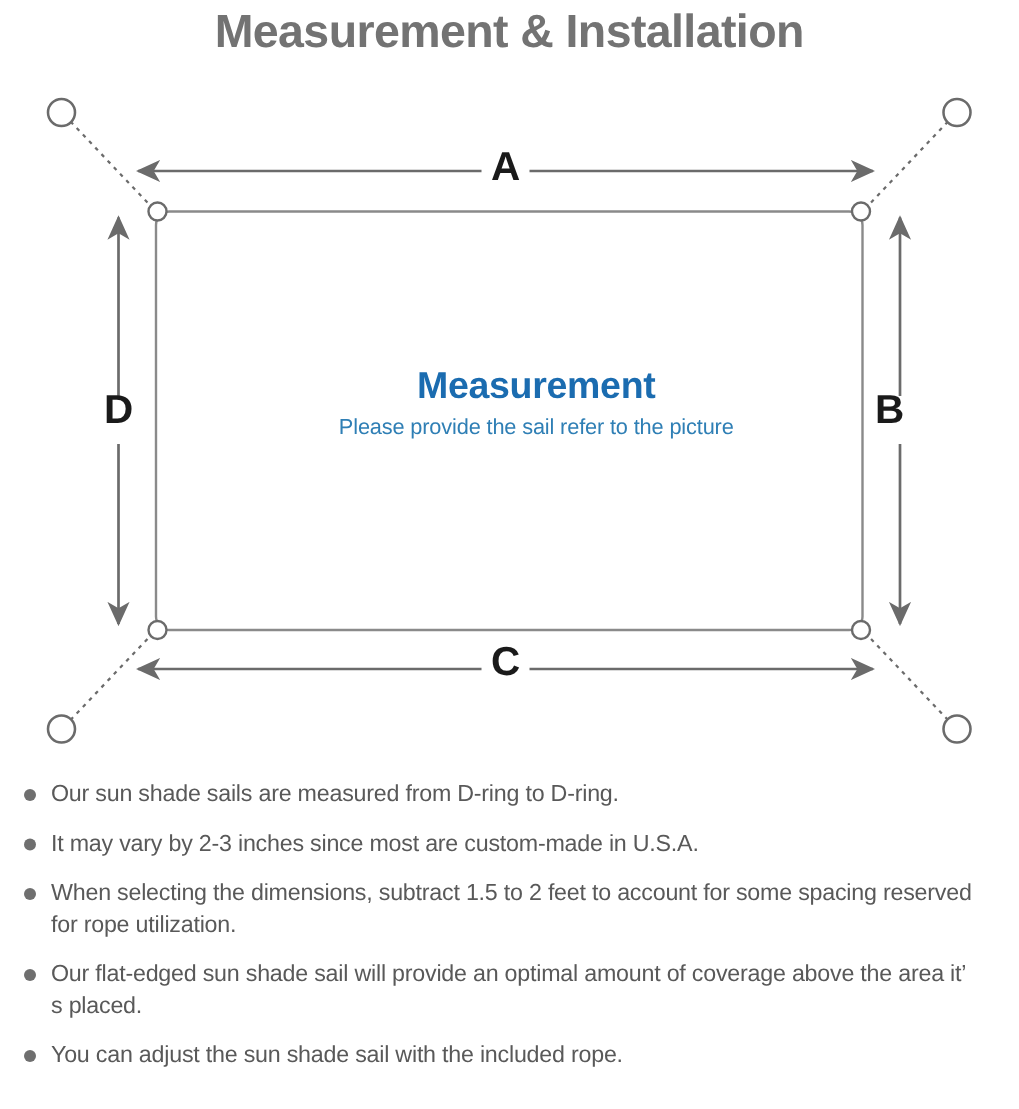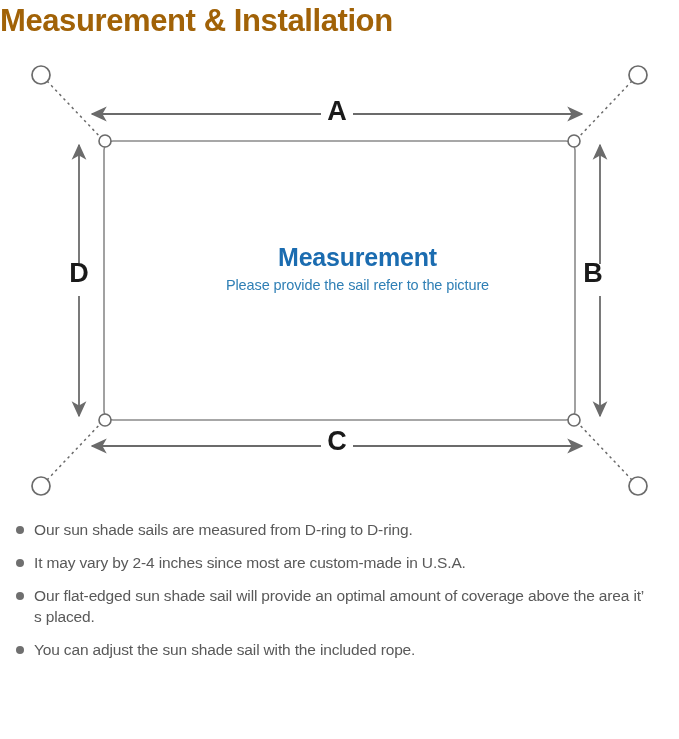--- a/index.html
+++ b/index.html
@@ -13,26 +13,26 @@
     position: relative;
     font-family: "Liberation Sans", sans-serif;
     overflow: hidden;
   }
 
   #page-title {
     position: absolute;
     left: 0;
     top: 0;
     width: 679px;
-    text-align: left;
+    text-align: center;
     font-family: "Liberation Sans", sans-serif;
     font-weight: bold;
     font-size: 31px;
     letter-spacing: -0.4px;
-    color: #a16207;
+    color: #737373;
     line-height: 38px;
     padding-top: 2px;
     white-space: nowrap;
   }
 
   #diagram-wrap {
     position: absolute;
     left: 0;
     top: 44px;
     width: 679px;
@@ -170,21 +170,25 @@
 
 </div>
 
 <ul id="notes-list">
   <li class="note-item">
     <span class="note-bullet"></span>
     <span>Our sun shade sails are measured from D-ring to D-ring.</span>
   </li>
   <li class="note-item">
     <span class="note-bullet"></span>
-    <span>It may vary by 2-4 inches since most are custom-made in U.S.A.</span>
+    <span>It may vary by 2-3 inches since most are custom-made in U.S.A.</span>
+  </li>
+  <li class="note-item">
+    <span class="note-bullet"></span>
+    <span>When selecting the dimensions, subtract 1.5 to 2 feet to account for some spacing reserved for rope utilization.</span>
   </li>
   <li class="note-item">
     <span class="note-bullet"></span>
     <span>Our flat-edged sun shade sail will provide an optimal amount of coverage above the area it’  s placed.</span>
   </li>
   <li class="note-item">
     <span class="note-bullet"></span>
     <span>You can adjust the sun shade sail with the included rope.</span>
   </li>
 </ul>

